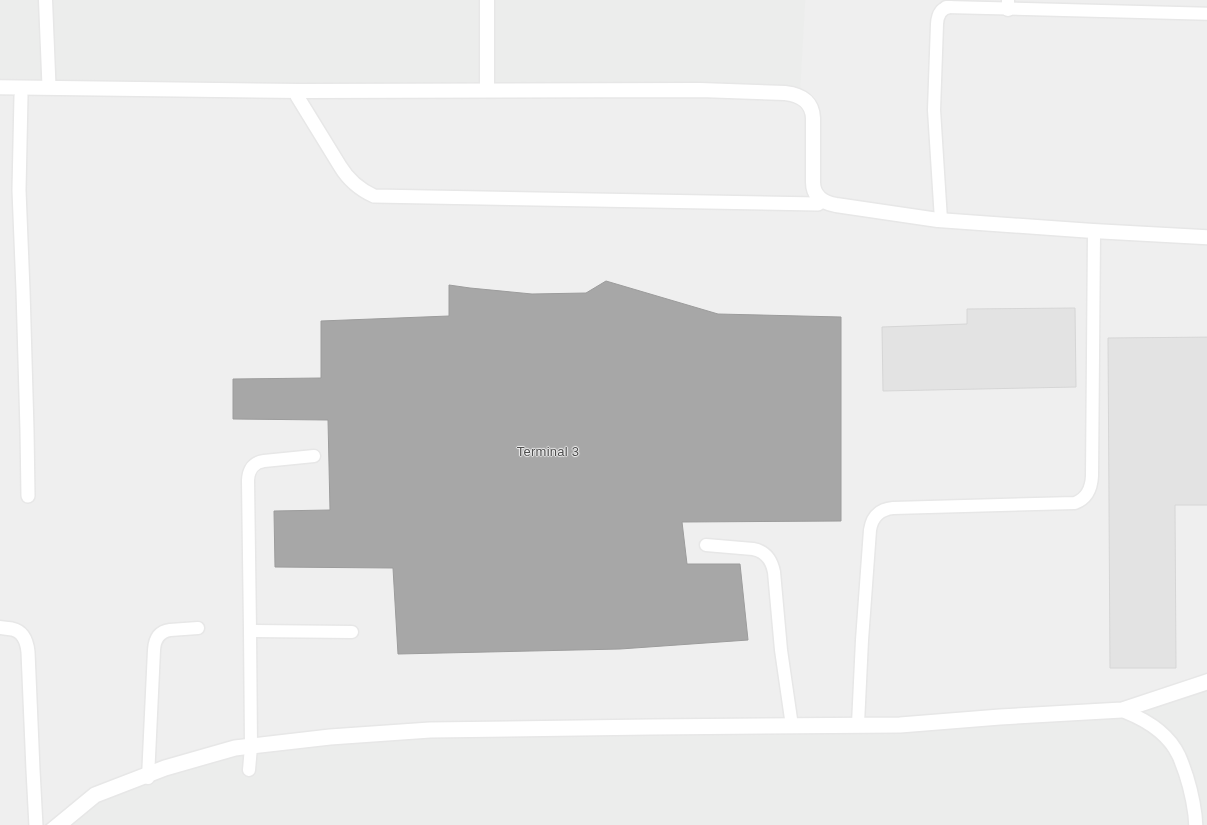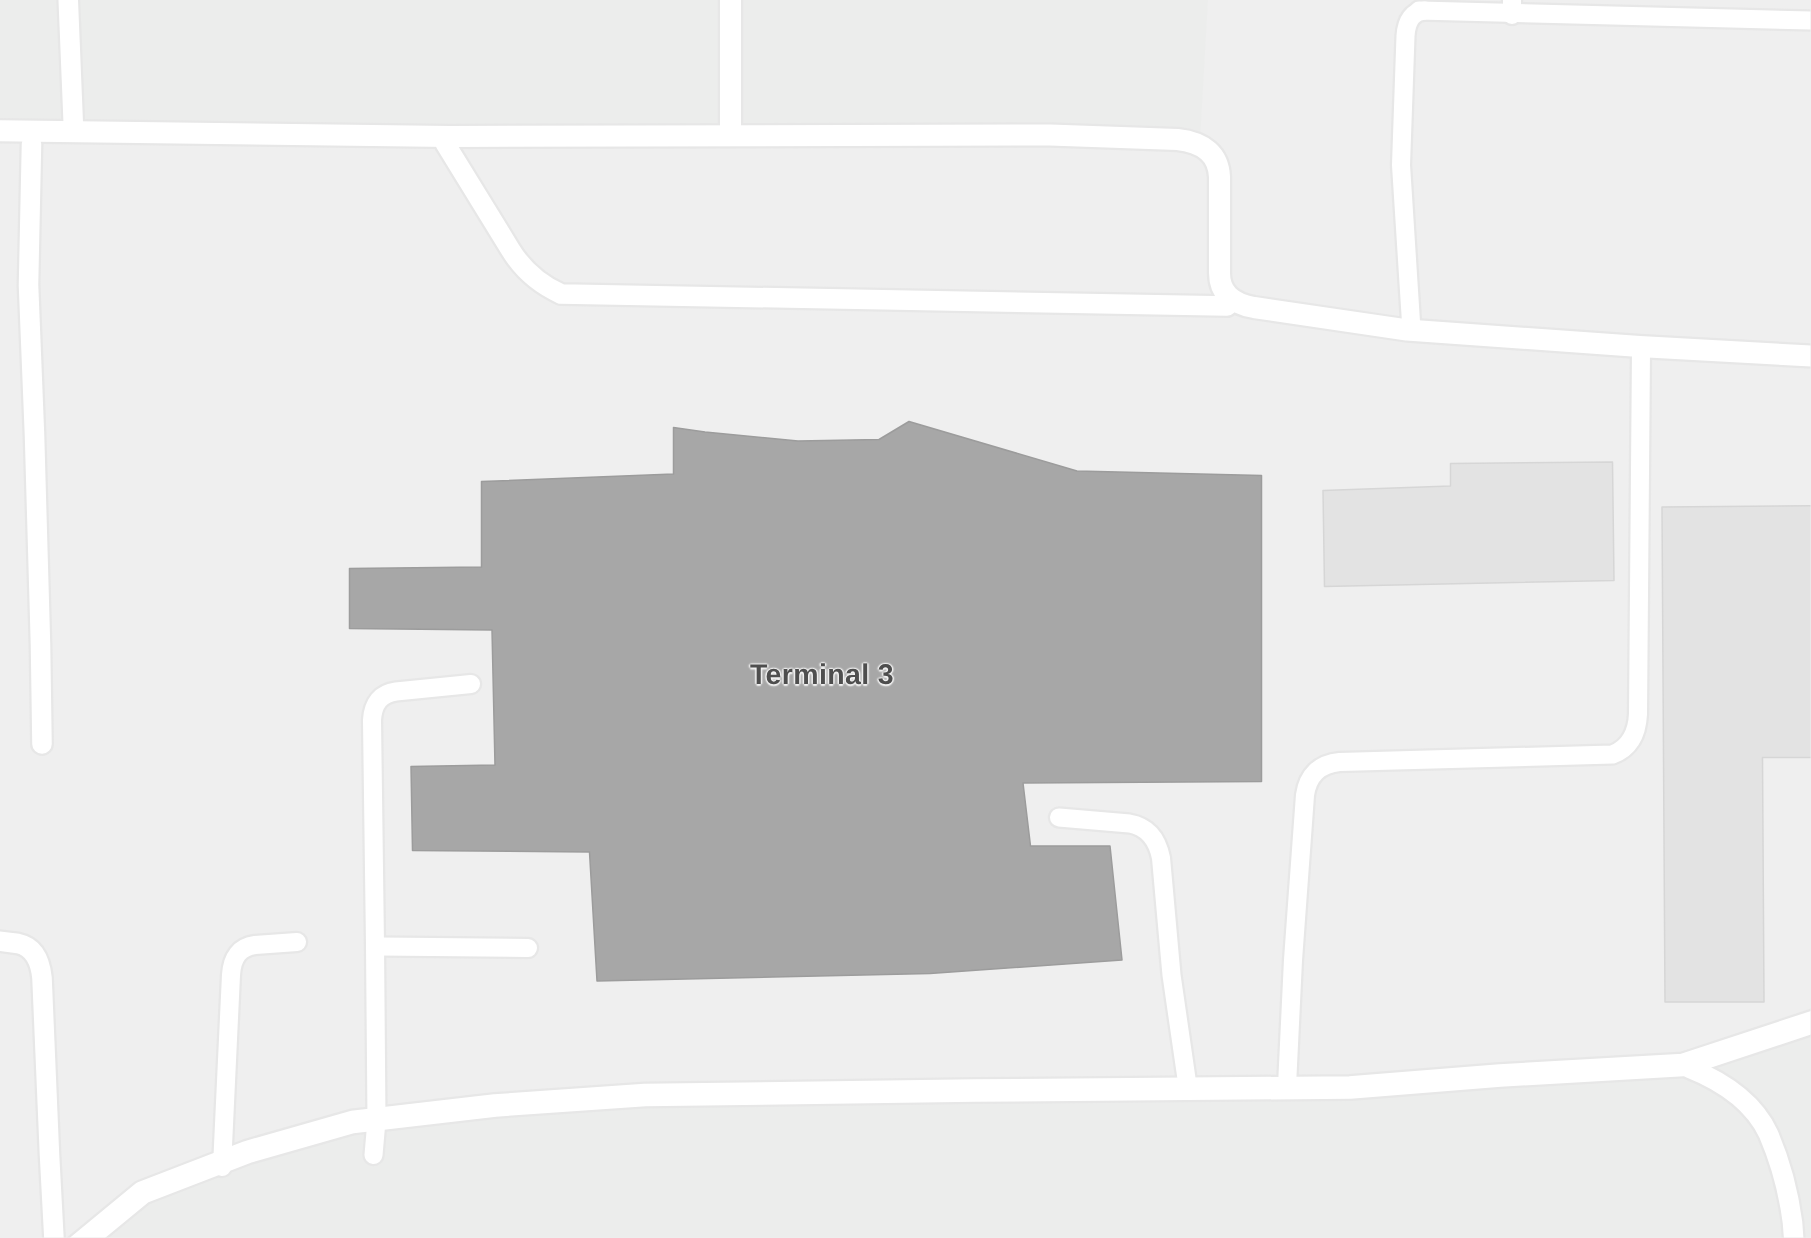--- a/index.html
+++ b/index.html
@@ -7,22 +7,22 @@
     position:relative;
     width:1207px;height:825px;
     overflow:hidden;
     font-family:"Liberation Sans", sans-serif;
     cursor:grab;
   }
   #map-svg{position:absolute;inset:0;display:block;}
   .map-label{
     position:absolute;
     transform:translate(-50%,-50%);
-    font-size:19px;
-    font-weight:700;
+    font-size:13px;
+    font-weight:400;
     letter-spacing:.25px;
     white-space:nowrap;
     text-shadow:
       -1px 0 1px #f5f5f5, 1px 0 1px #f5f5f5,
       0 -1px 1px #f5f5f5, 0 1px 1px #f5f5f5;
     user-select:none;
   }
 </style>
 </head>
 <body>

